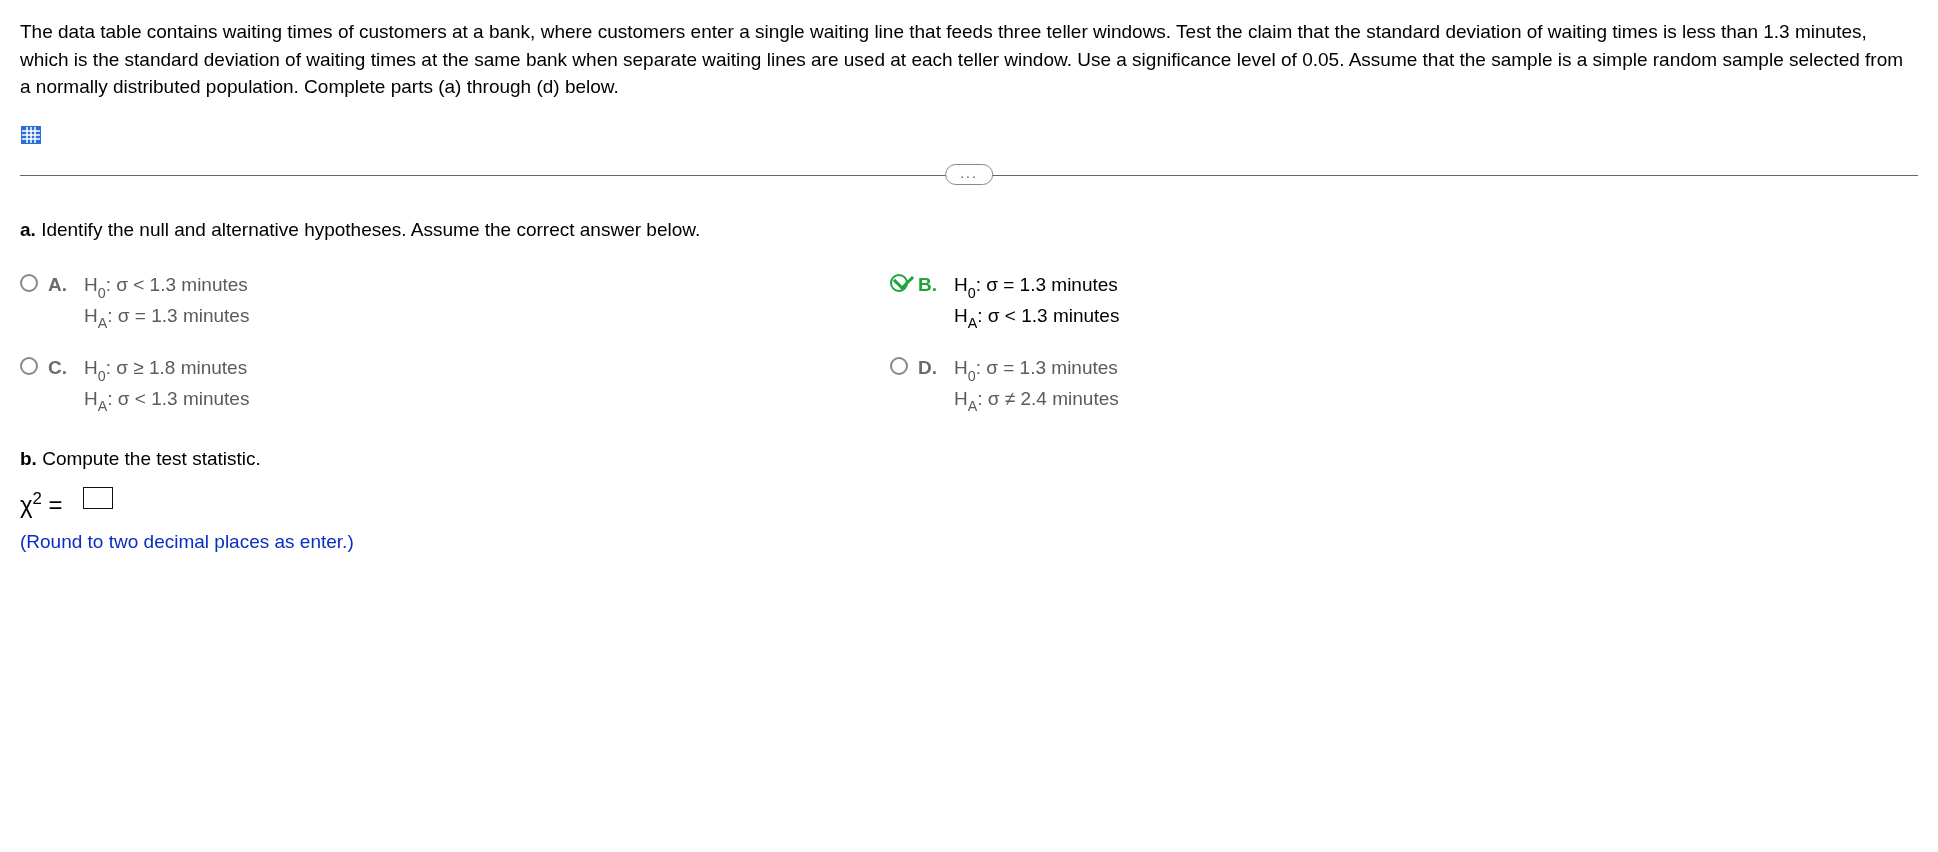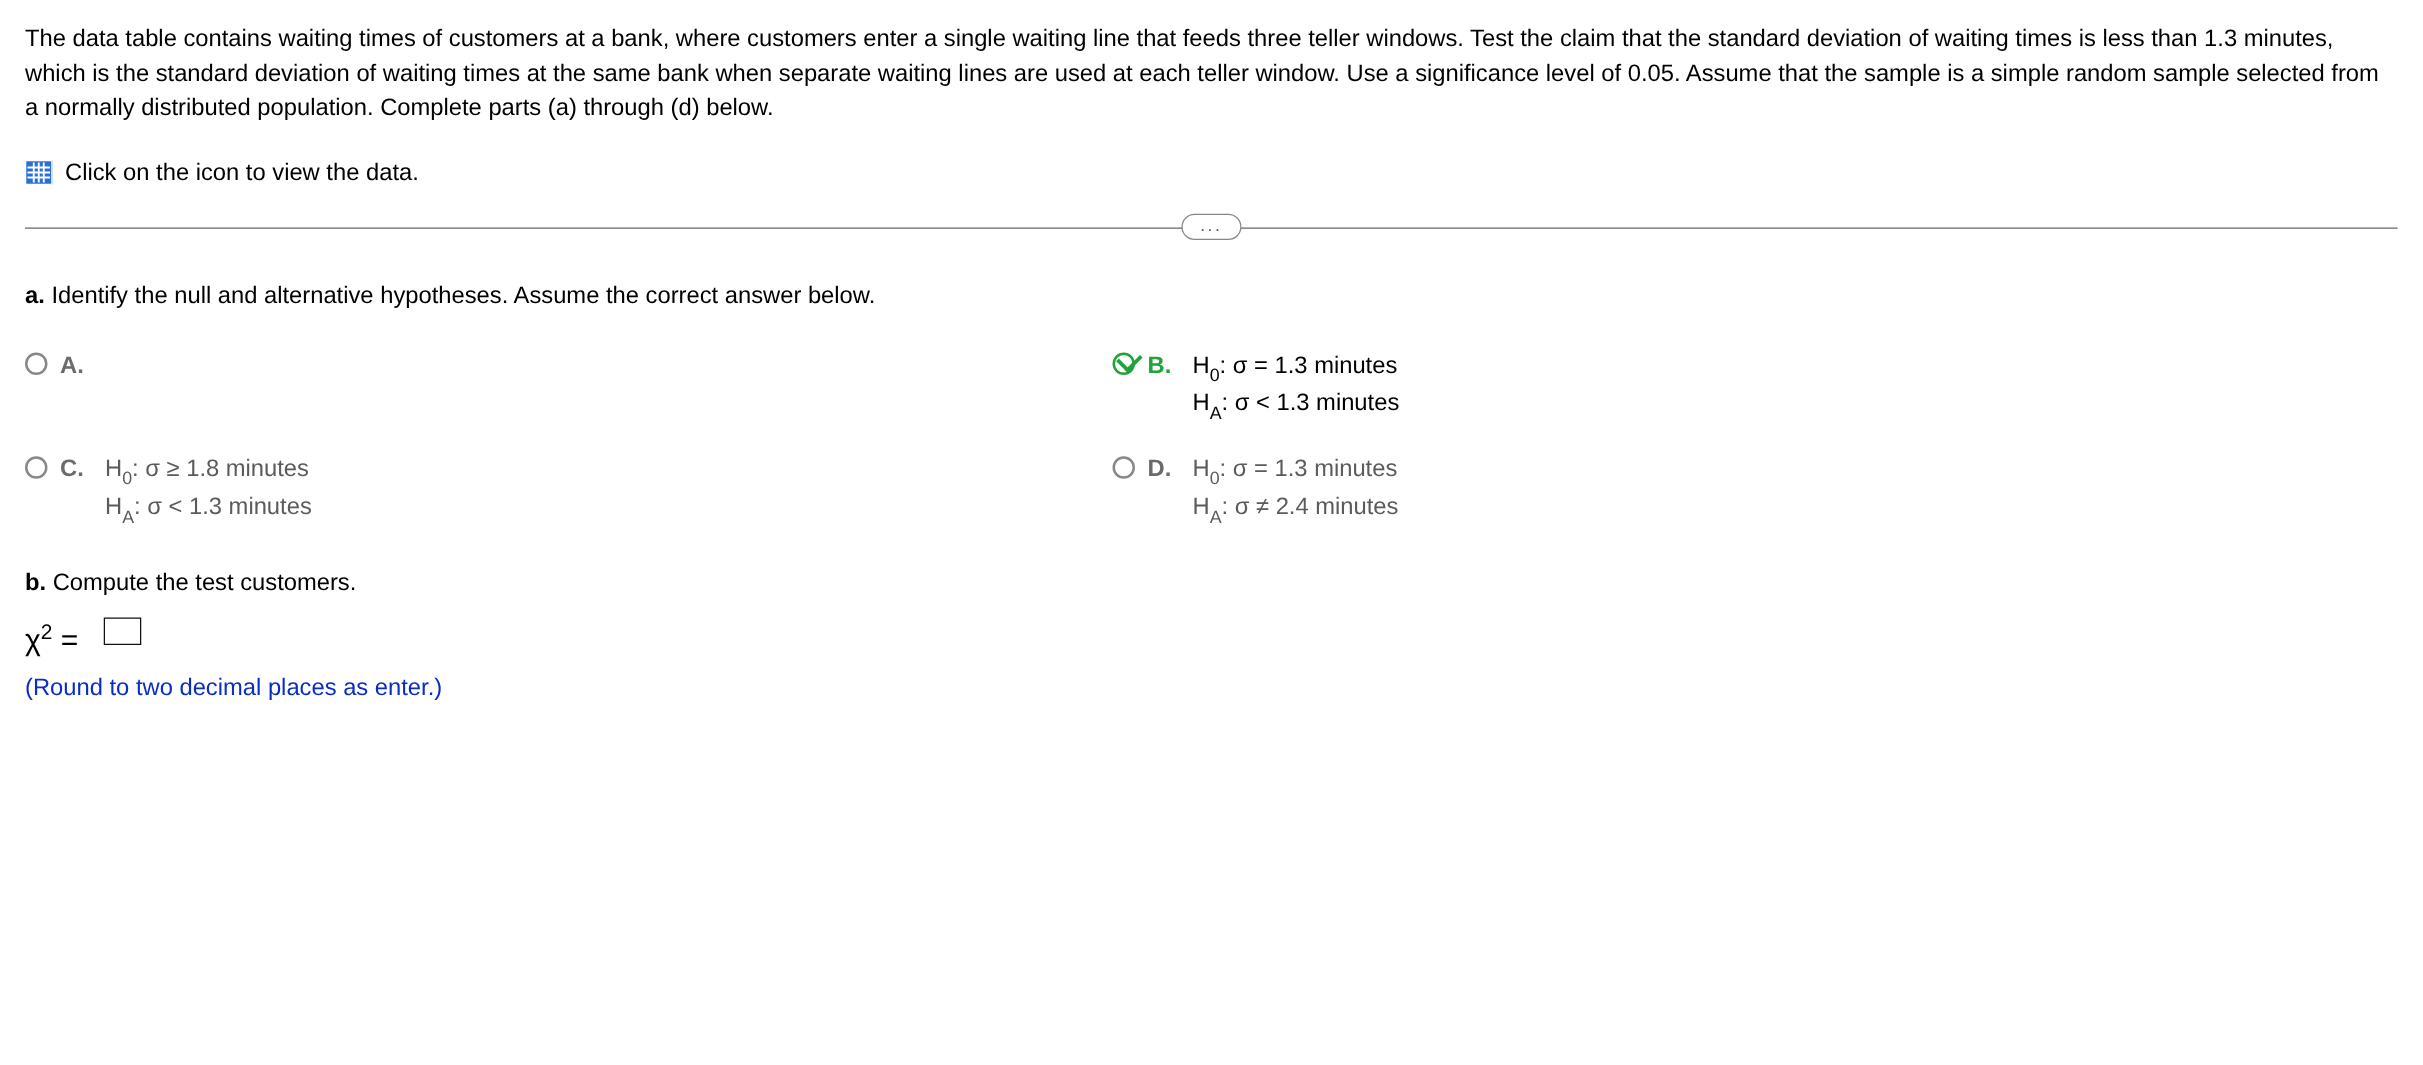--- a/index.html
+++ b/index.html
@@ -162,37 +162,40 @@
       <rect x="2" y="2" width="18" height="16" fill="#2b6fd6"></rect>
       <line x1="2" y1="6" x2="20" y2="6" stroke="#fff" stroke-width="1.5"></line>
       <line x1="2" y1="10" x2="20" y2="10" stroke="#fff" stroke-width="1.5"></line>
       <line x1="2" y1="14" x2="20" y2="14" stroke="#fff" stroke-width="1.5"></line>
       <line x1="7" y1="2" x2="7" y2="18" stroke="#fff" stroke-width="1.5"></line>
       <line x1="11" y1="2" x2="11" y2="18" stroke="#fff" stroke-width="1.5"></line>
       <line x1="15" y1="2" x2="15" y2="18" stroke="#fff" stroke-width="1.5"></line>
       <rect x="0.5" y="0.5" width="21" height="19" fill="none" stroke="#fff" stroke-width="1"></rect>
     </svg>
   </span>
-  <span>Click on the icon to view the data.</span>
 </div>
 
 <div class="separator">
   <div class="ellipsis-badge">...</div>
 </div>
 
 <div class="question-a">
   <span class="bold">a.</span>
   <span>Identify the null and alternative hypotheses. Assume the correct answer below.</span>
 </div>
 
 <div class="options-grid">
 
   <div class="option">
     <span class="radio"></span>
     <span class="opt-letter">A.</span>
+    <span class="opt-body">
+      <span class="hyp-line"><span>H</span><span class="sub">0</span><span>: σ &lt; 1.3 minutes</span></span>
+      <span class="hyp-line"><span>H</span><span class="sub">A</span><span>: σ = 1.3 minutes</span></span>
+    </span>
   </div>
 
   <div class="option">
     <span class="radio selected"></span>
     <span class="opt-letter selected">B.</span>
     <span class="opt-body selected">
       <span class="hyp-line"><span>H</span><span class="sub">0</span><span>: σ = 1.3 minutes</span></span>
       <span class="hyp-line"><span>H</span><span class="sub">A</span><span>: σ &lt; 1.3 minutes</span></span>
     </span>
   </div>
@@ -212,21 +215,21 @@
     <span class="opt-body">
       <span class="hyp-line"><span>H</span><span class="sub">0</span><span>: σ = 1.3 minutes</span></span>
       <span class="hyp-line"><span>H</span><span class="sub">A</span><span>: σ ≠ 2.4 minutes</span></span>
     </span>
   </div>
 
 </div>
 
 <div class="question-b">
   <span class="bold">b.</span>
-  <span>Compute the test customers.</span>
+  <span>Compute the test statistic.</span>
 </div>
 
 <div class="formula-row">
   <span><span>χ</span><span class="sup">2</span><span> = </span></span>
   <span class="input-box"></span>
 </div>
 
 <div class="round-note">(Round to two decimal places as enter.)</div>
 
 </body></html>

